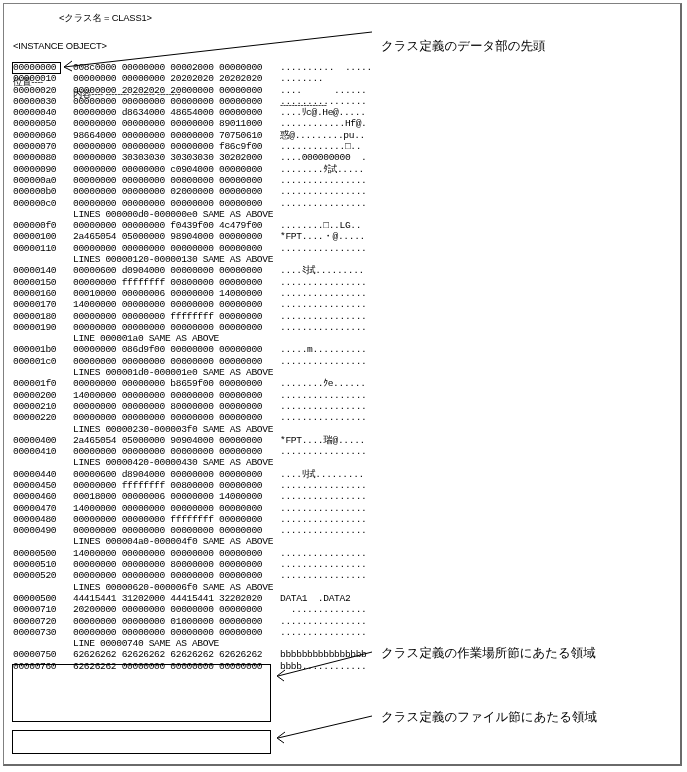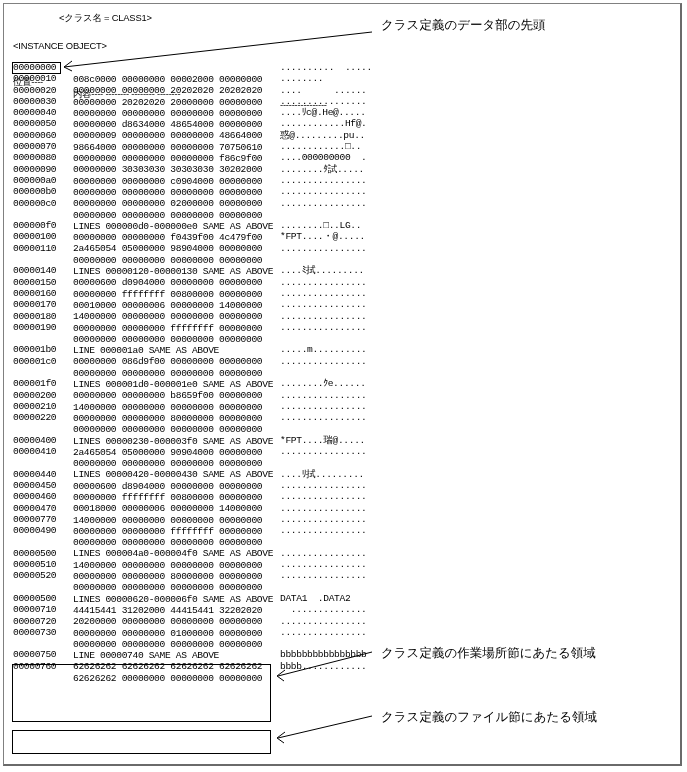--- a/index.html
+++ b/index.html
@@ -9,21 +9,21 @@
            border:1px solid #808080; border-right:2px solid #6a6a6a; border-bottom:2px solid #6a6a6a; box-sizing:border-box; }
   .txt { position:absolute; font-size:9.4px; line-height:11.3px; white-space:pre; letter-spacing:-0.2px;
          font-family:"Liberation Sans","DejaVu Sans",sans-serif; }
   .mono { font-family:"Liberation Mono","DejaVu Sans Mono",monospace; font-size:9.6px; letter-spacing:-0.35px; }
   #title { left:13px; top:12px;margin-left:46px; }
   #header { left:13px; top:40px; }
   #colhdr { left:13px; top:65px; }
   #dump { position:absolute; left:13px; top:62px; }
   .row { position:relative; height:11.3px; }
   .row .addr { position:absolute; left:0; top:0; }
-  .row .hex  { position:absolute; left:60px; top:12px;text-align:center; }
+  .row .hex  { position:absolute; left:60px; top:0;text-align:center; }
   .row .asc  { position:absolute; left:267px; top:0; }
   .box { position:absolute; border:1px solid #000; box-sizing:border-box; }
   .note { position:absolute; font-family:"DejaVu Sans","Liberation Sans",sans-serif; font-size:12.5px; white-space:pre; }
   svg.arrows { position:absolute; left:0; top:0; }
 </style>
 </head>
 <body>
 
 <div class="frame"></div>
 
@@ -34,21 +34,21 @@
   <span style="position:absolute;left:60px;">内容---- -------- -------- --------</span>
   <span style="position:absolute;left:267px;">----------------</span>
 </div>
 
 <div id="dump">
     <div class="row txt mono" style="position: relative;"><span class="addr">00000000</span><span class="hex">008c0000 00000000 00002000 00000000</span><span class="asc">..........  .....</span></div>
     <div class="row txt mono" style="position: relative;"><span class="addr">00000010</span><span class="hex">00000000 00000000 20202020 20202020</span><span class="asc">........</span></div>
     <div class="row txt mono" style="position: relative;"><span class="addr">00000020</span><span class="hex">00000000 20202020 20000000 00000000</span><span class="asc">....      ......</span></div>
     <div class="row txt mono" style="position: relative;"><span class="addr">00000030</span><span class="hex">00000000 00000000 00000000 00000000</span><span class="asc">................</span></div>
     <div class="row txt mono" style="position: relative;"><span class="addr">00000040</span><span class="hex">00000000 d8634000 48654000 00000000</span><span class="asc">....ﾘc@.He@.....</span></div>
-    <div class="row txt mono" style="position: relative;"><span class="addr">00000050</span><span class="hex">00000009 00000000 00000000 48664000</span><span class="asc">............Hf@.</span></div>
+    <div class="row txt mono" style="position: relative;"><span class="addr">00000050</span><span class="hex">00000000 00000000 00000000 89011000</span><span class="asc">............Hf@.</span></div>
     <div class="row txt mono" style="position: relative;"><span class="addr">00000060</span><span class="hex">98664000 00000000 00000000 70750610</span><span class="asc">惑@.........pu..</span></div>
     <div class="row txt mono" style="position: relative;"><span class="addr">00000070</span><span class="hex">00000000 00000000 00000000 f86c9f00</span><span class="asc">............□..</span></div>
     <div class="row txt mono" style="position: relative;"><span class="addr">00000080</span><span class="hex">00000000 30303030 30303030 30202000</span><span class="asc">....000000000  .</span></div>
     <div class="row txt mono" style="position: relative;"><span class="addr">00000090</span><span class="hex">00000000 00000000 c0904000 00000000</span><span class="asc">........ﾀ試.....</span></div>
     <div class="row txt mono" style="position: relative;"><span class="addr">000000a0</span><span class="hex">00000000 00000000 00000000 00000000</span><span class="asc">................</span></div>
     <div class="row txt mono" style="position: relative;"><span class="addr">000000b0</span><span class="hex">00000000 00000000 02000000 00000000</span><span class="asc">................</span></div>
     <div class="row txt mono" style="position: relative;"><span class="addr">000000c0</span><span class="hex">00000000 00000000 00000000 00000000</span><span class="asc">................</span></div>
     <div class="row txt mono" style="position: relative;"><span class="addr"></span><span class="hex">LINES 000000d0-000000e0 SAME AS ABOVE</span><span class="asc"></span></div>
     <div class="row txt mono" style="position: relative;"><span class="addr">000000f0</span><span class="hex">00000000 00000000 f0439f00 4c479f00</span><span class="asc">........□..LG..</span></div>
     <div class="row txt mono" style="position: relative;"><span class="addr">00000100</span><span class="hex">2a465054 05000000 98904000 00000000</span><span class="asc">*FPT....・@.....</span></div>
@@ -69,41 +69,41 @@
     <div class="row txt mono" style="position: relative;"><span class="addr">00000210</span><span class="hex">00000000 00000000 80000000 00000000</span><span class="asc">................</span></div>
     <div class="row txt mono" style="position: relative;"><span class="addr">00000220</span><span class="hex">00000000 00000000 00000000 00000000</span><span class="asc">................</span></div>
     <div class="row txt mono" style="position: relative;"><span class="addr"></span><span class="hex">LINES 00000230-000003f0 SAME AS ABOVE</span><span class="asc"></span></div>
     <div class="row txt mono" style="position: relative;"><span class="addr">00000400</span><span class="hex">2a465054 05000000 90904000 00000000</span><span class="asc">*FPT....瑞@.....</span></div>
     <div class="row txt mono" style="position: relative;"><span class="addr">00000410</span><span class="hex">00000000 00000000 00000000 00000000</span><span class="asc">................</span></div>
     <div class="row txt mono" style="position: relative;"><span class="addr"></span><span class="hex">LINES 00000420-00000430 SAME AS ABOVE</span><span class="asc"></span></div>
     <div class="row txt mono" style="position: relative;"><span class="addr">00000440</span><span class="hex">00000600 d8904000 00000000 00000000</span><span class="asc">....ﾘ拭.........</span></div>
     <div class="row txt mono" style="position: relative;"><span class="addr">00000450</span><span class="hex">00000000 ffffffff 00800000 00000000</span><span class="asc">................</span></div>
     <div class="row txt mono" style="position: relative;"><span class="addr">00000460</span><span class="hex">00018000 00000006 00000000 14000000</span><span class="asc">................</span></div>
     <div class="row txt mono" style="position: relative;"><span class="addr">00000470</span><span class="hex">14000000 00000000 00000000 00000000</span><span class="asc">................</span></div>
-    <div class="row txt mono" style="position: relative;"><span class="addr">00000770</span><span class="hex">00000000 00000000 ffffffff 00000000</span><span class="asc">................</span></div>
+    <div class="row txt mono" style="position: relative;"><span class="addr">00000480</span><span class="hex">00000000 00000000 ffffffff 00000000</span><span class="asc">................</span></div>
     <div class="row txt mono" style="position: relative;"><span class="addr">00000490</span><span class="hex">00000000 00000000 00000000 00000000</span><span class="asc">................</span></div>
     <div class="row txt mono" style="position: relative;"><span class="addr"></span><span class="hex">LINES 000004a0-000004f0 SAME AS ABOVE</span><span class="asc"></span></div>
     <div class="row txt mono" style="position: relative;"><span class="addr">00000500</span><span class="hex">14000000 00000000 00000000 00000000</span><span class="asc">................</span></div>
     <div class="row txt mono" style="position: relative;"><span class="addr">00000510</span><span class="hex">00000000 00000000 80000000 00000000</span><span class="asc">................</span></div>
     <div class="row txt mono" style="position: relative;"><span class="addr">00000520</span><span class="hex">00000000 00000000 00000000 00000000</span><span class="asc">................</span></div>
     <div class="row txt mono" style="position: relative;"><span class="addr"></span><span class="hex">LINES 00000620-000006f0 SAME AS ABOVE</span><span class="asc"></span></div>
     <div class="row txt mono" style="position: relative;"><span class="addr">00000500</span><span class="hex">44415441 31202000 44415441 32202020</span><span class="asc">DATA1  .DATA2</span></div>
     <div class="row txt mono" style="position: relative;"><span class="addr">00000710</span><span class="hex">20200000 00000000 00000000 00000000</span><span class="asc">  ..............</span></div>
     <div class="row txt mono" style="position: relative;"><span class="addr">00000720</span><span class="hex">00000000 00000000 01000000 00000000</span><span class="asc">................</span></div>
     <div class="row txt mono" style="position: relative;"><span class="addr">00000730</span><span class="hex">00000000 00000000 00000000 00000000</span><span class="asc">................</span></div>
     <div class="row txt mono" style="position: relative;"><span class="addr"></span><span class="hex">LINE 00000740 SAME AS ABOVE</span><span class="asc"></span></div>
     <div class="row txt mono" style="position: relative;"><span class="addr">00000750</span><span class="hex">62626262 62626262 62626262 62626262</span><span class="asc">bbbbbbbbbbbbbbbb</span></div>
     <div class="row txt mono" style="position: relative;"><span class="addr">00000760</span><span class="hex">62626262 00000000 00000000 00000000</span><span class="asc">bbbb............</span></div>
   </div>
 
 <div class="box" style="left:12px;top:62px;width:49px;height:12px;"></div>
 <div class="box" style="left:12px;top:664px;width:259px;height:58px;"></div>
 <div class="box" style="left:12px;top:730px;width:259px;height:24px;"></div>
 
-<div class="note" style="left:381px;top:17px;">クラス定義のデータ部の先頭</div>
+<div class="note" style="left:381px;top:38px;">クラス定義のデータ部の先頭</div>
 <div class="note" style="left:381px;top:645px;">クラス定義の作業場所節にあたる領域</div>
 <div class="note" style="left:381px;top:709px;">クラス定義のファイル節にあたる領域</div>
 
 <svg class="arrows" width="687" height="772">
   <g stroke="#000" stroke-width="1" fill="none">
     <line x1="372" y1="32" x2="64" y2="67"></line>
     <polyline points="72,61 64,67 72,71"></polyline>
     <line x1="372" y1="652" x2="278" y2="676"></line>
     <polyline points="285,670 277,676 284,681"></polyline>
     <line x1="372" y1="716" x2="278" y2="738"></line>

